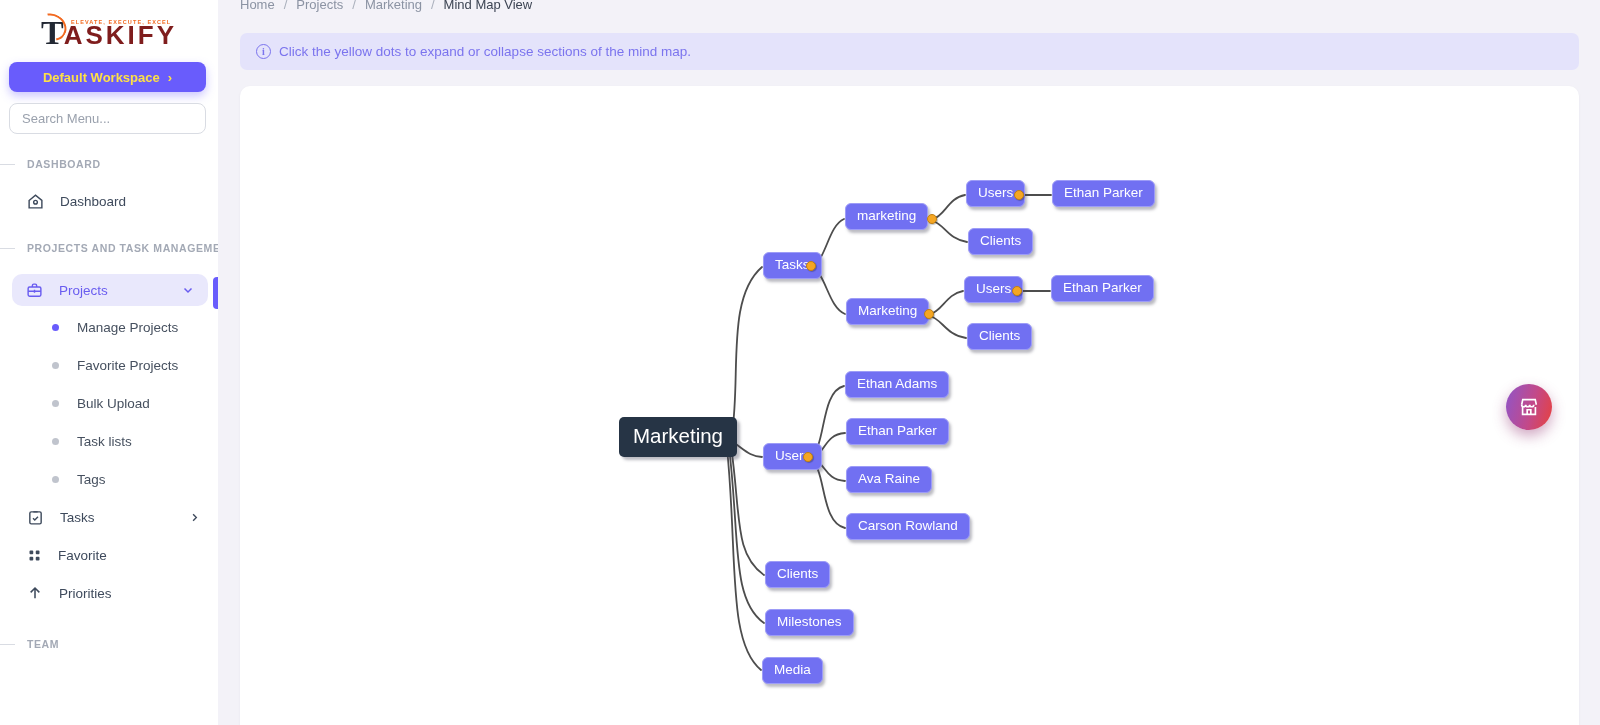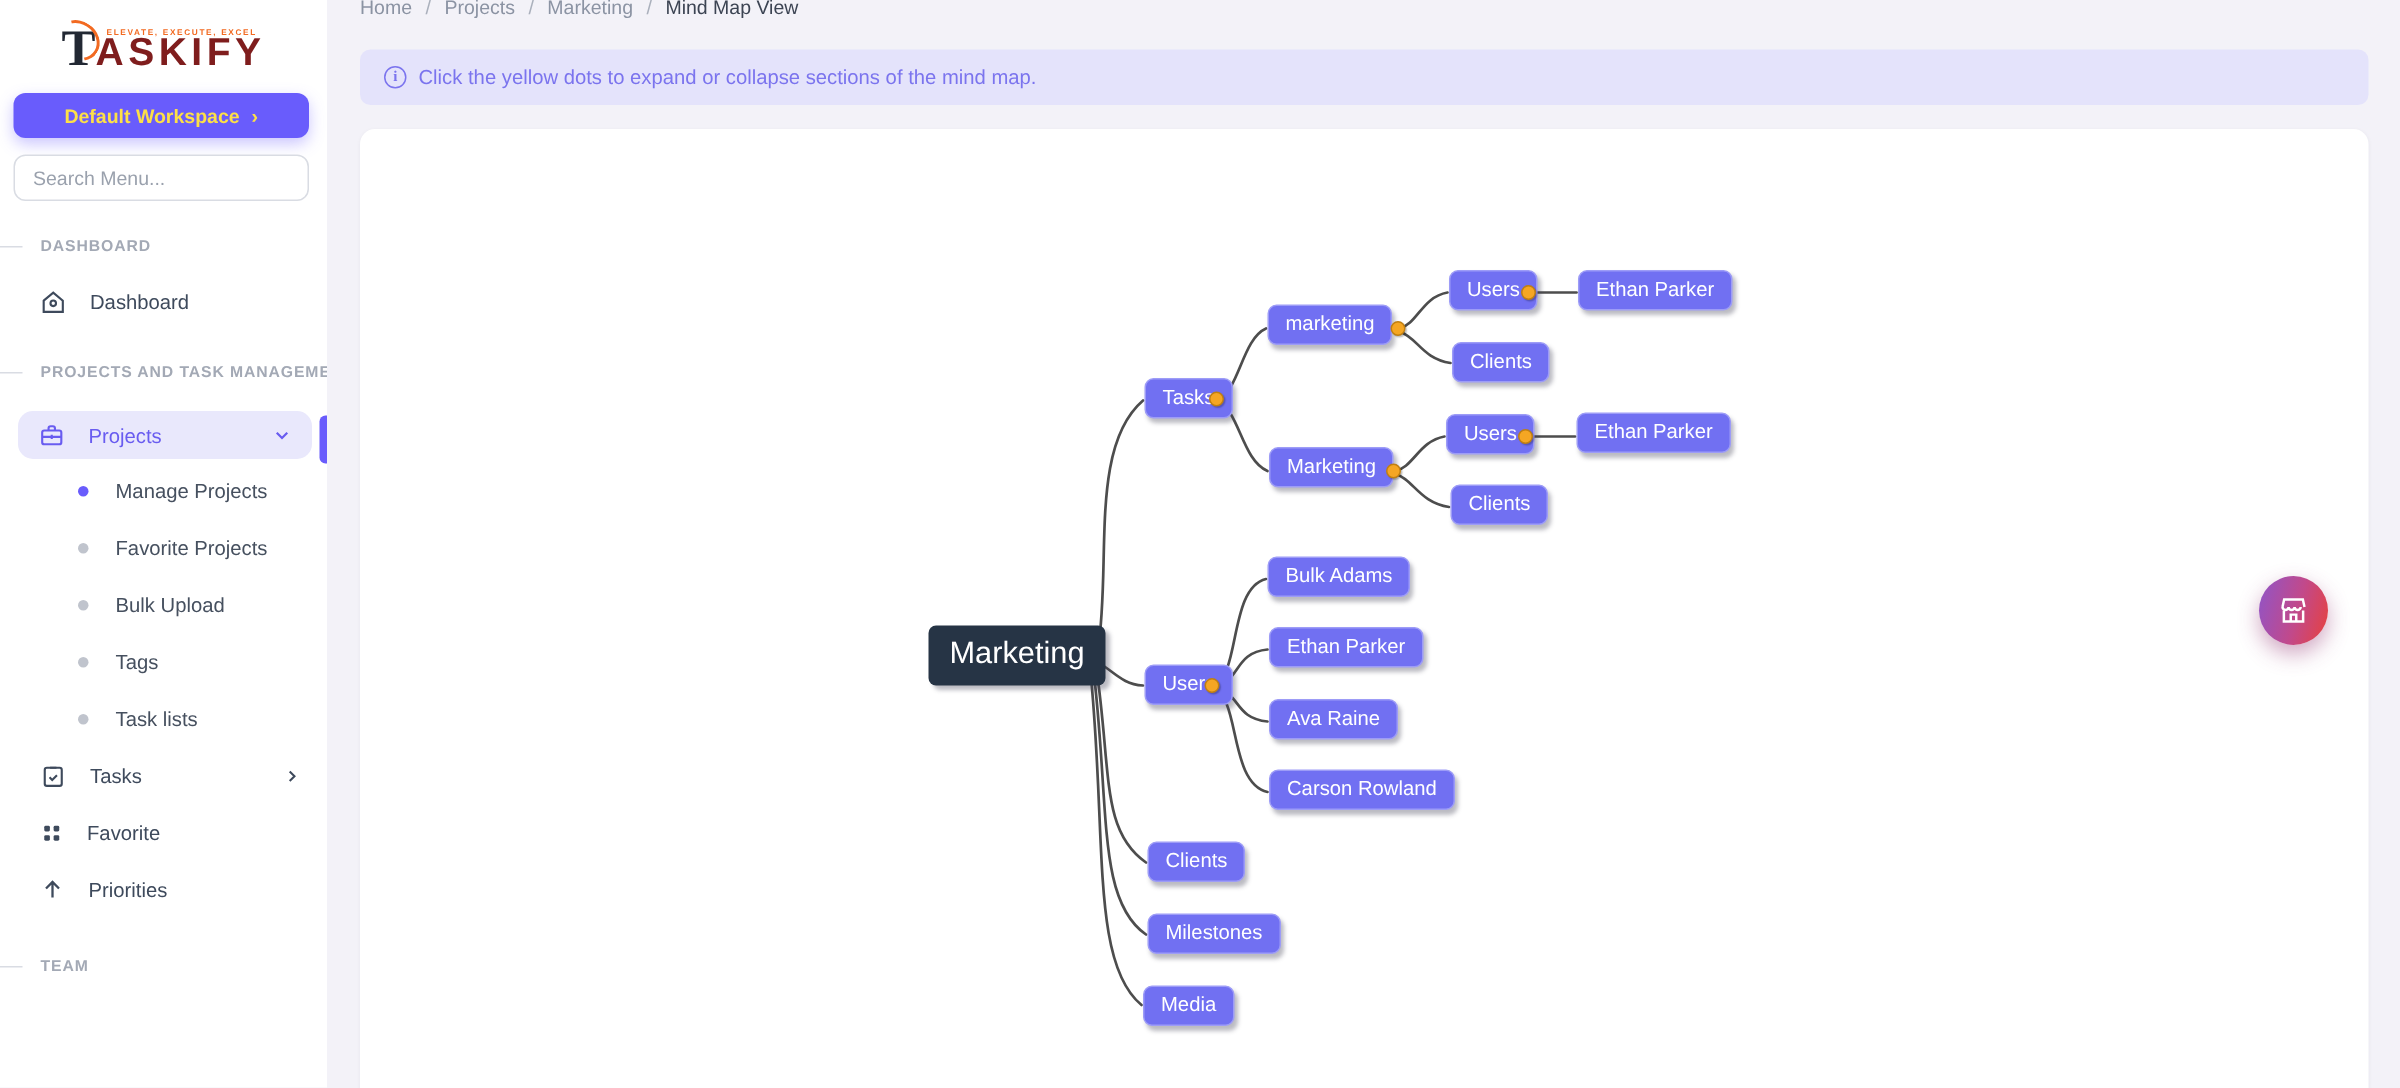--- a/index.html
+++ b/index.html
@@ -138,25 +138,25 @@
   <div class="sub-item">
     <span class="bullet"></span>
     <span>Favorite Projects</span>
   </div>
   <div class="sub-item">
     <span class="bullet"></span>
     <span>Bulk Upload</span>
   </div>
   <div class="sub-item">
     <span class="bullet"></span>
+    <span>Task lists</span>
+  </div>
+  <div class="sub-item">
+    <span class="bullet"></span>
     <span>Tags</span>
-  </div>
-  <div class="sub-item">
-    <span class="bullet"></span>
-    <span>Task lists</span>
   </div>
 
   <div class="side-item">
     <svg width="17" height="17" viewBox="0 0 24 24" fill="none" stroke="#3e4a5c" stroke-width="2">
       <rect x="4" y="4" width="16" height="17" rx="2"></rect>
         <path d="M9 4h6M8.5 13l2.5 2.5 4.5-4.5"></path>
     </svg>
     <span class="grow">Tasks</span>
     <svg width="11" height="11" viewBox="0 0 24 24" fill="none" stroke="#3e4a5c" stroke-width="3">
       <path d="M9 5l7 7-7 7"></path>
@@ -239,21 +239,21 @@
     <div class="mm-node" style="left:605px; top:117px;">marketing</div>
     <div class="mm-node" style="left:726px; top:94px;">Users</div>
     <div class="mm-node" style="left:812px; top:94px;">Ethan Parker</div>
     <div class="mm-node" style="left:728px; top:142px;">Clients</div>
 
     <div class="mm-node" style="left:606px; top:212px;">Marketing</div>
     <div class="mm-node" style="left:724px; top:190px;">Users</div>
     <div class="mm-node" style="left:811px; top:189px;">Ethan Parker</div>
     <div class="mm-node" style="left:727px; top:237px;">Clients</div>
 
-    <div class="mm-node" style="left:605px; top:285px;">Bulk Adams</div>
+    <div class="mm-node" style="left:605px; top:285px;">Ethan Adams</div>
     <div class="mm-node" style="left:606px; top:332px;">Ethan Parker</div>
     <div class="mm-node" style="left:606px; top:380px;">Ava Raine</div>
     <div class="mm-node" style="left:606px; top:427px;">Carson Rowland</div>
 
     <div class="mm-dot" style="left:566px; top:175px;"></div>
     <div class="mm-dot" style="left:687px; top:128px;"></div>
     <div class="mm-dot" style="left:774px; top:104px;"></div>
     <div class="mm-dot" style="left:684px; top:223px;"></div>
     <div class="mm-dot" style="left:772px; top:200px;"></div>
     <div class="mm-dot" style="left:563px; top:366px;"></div>

